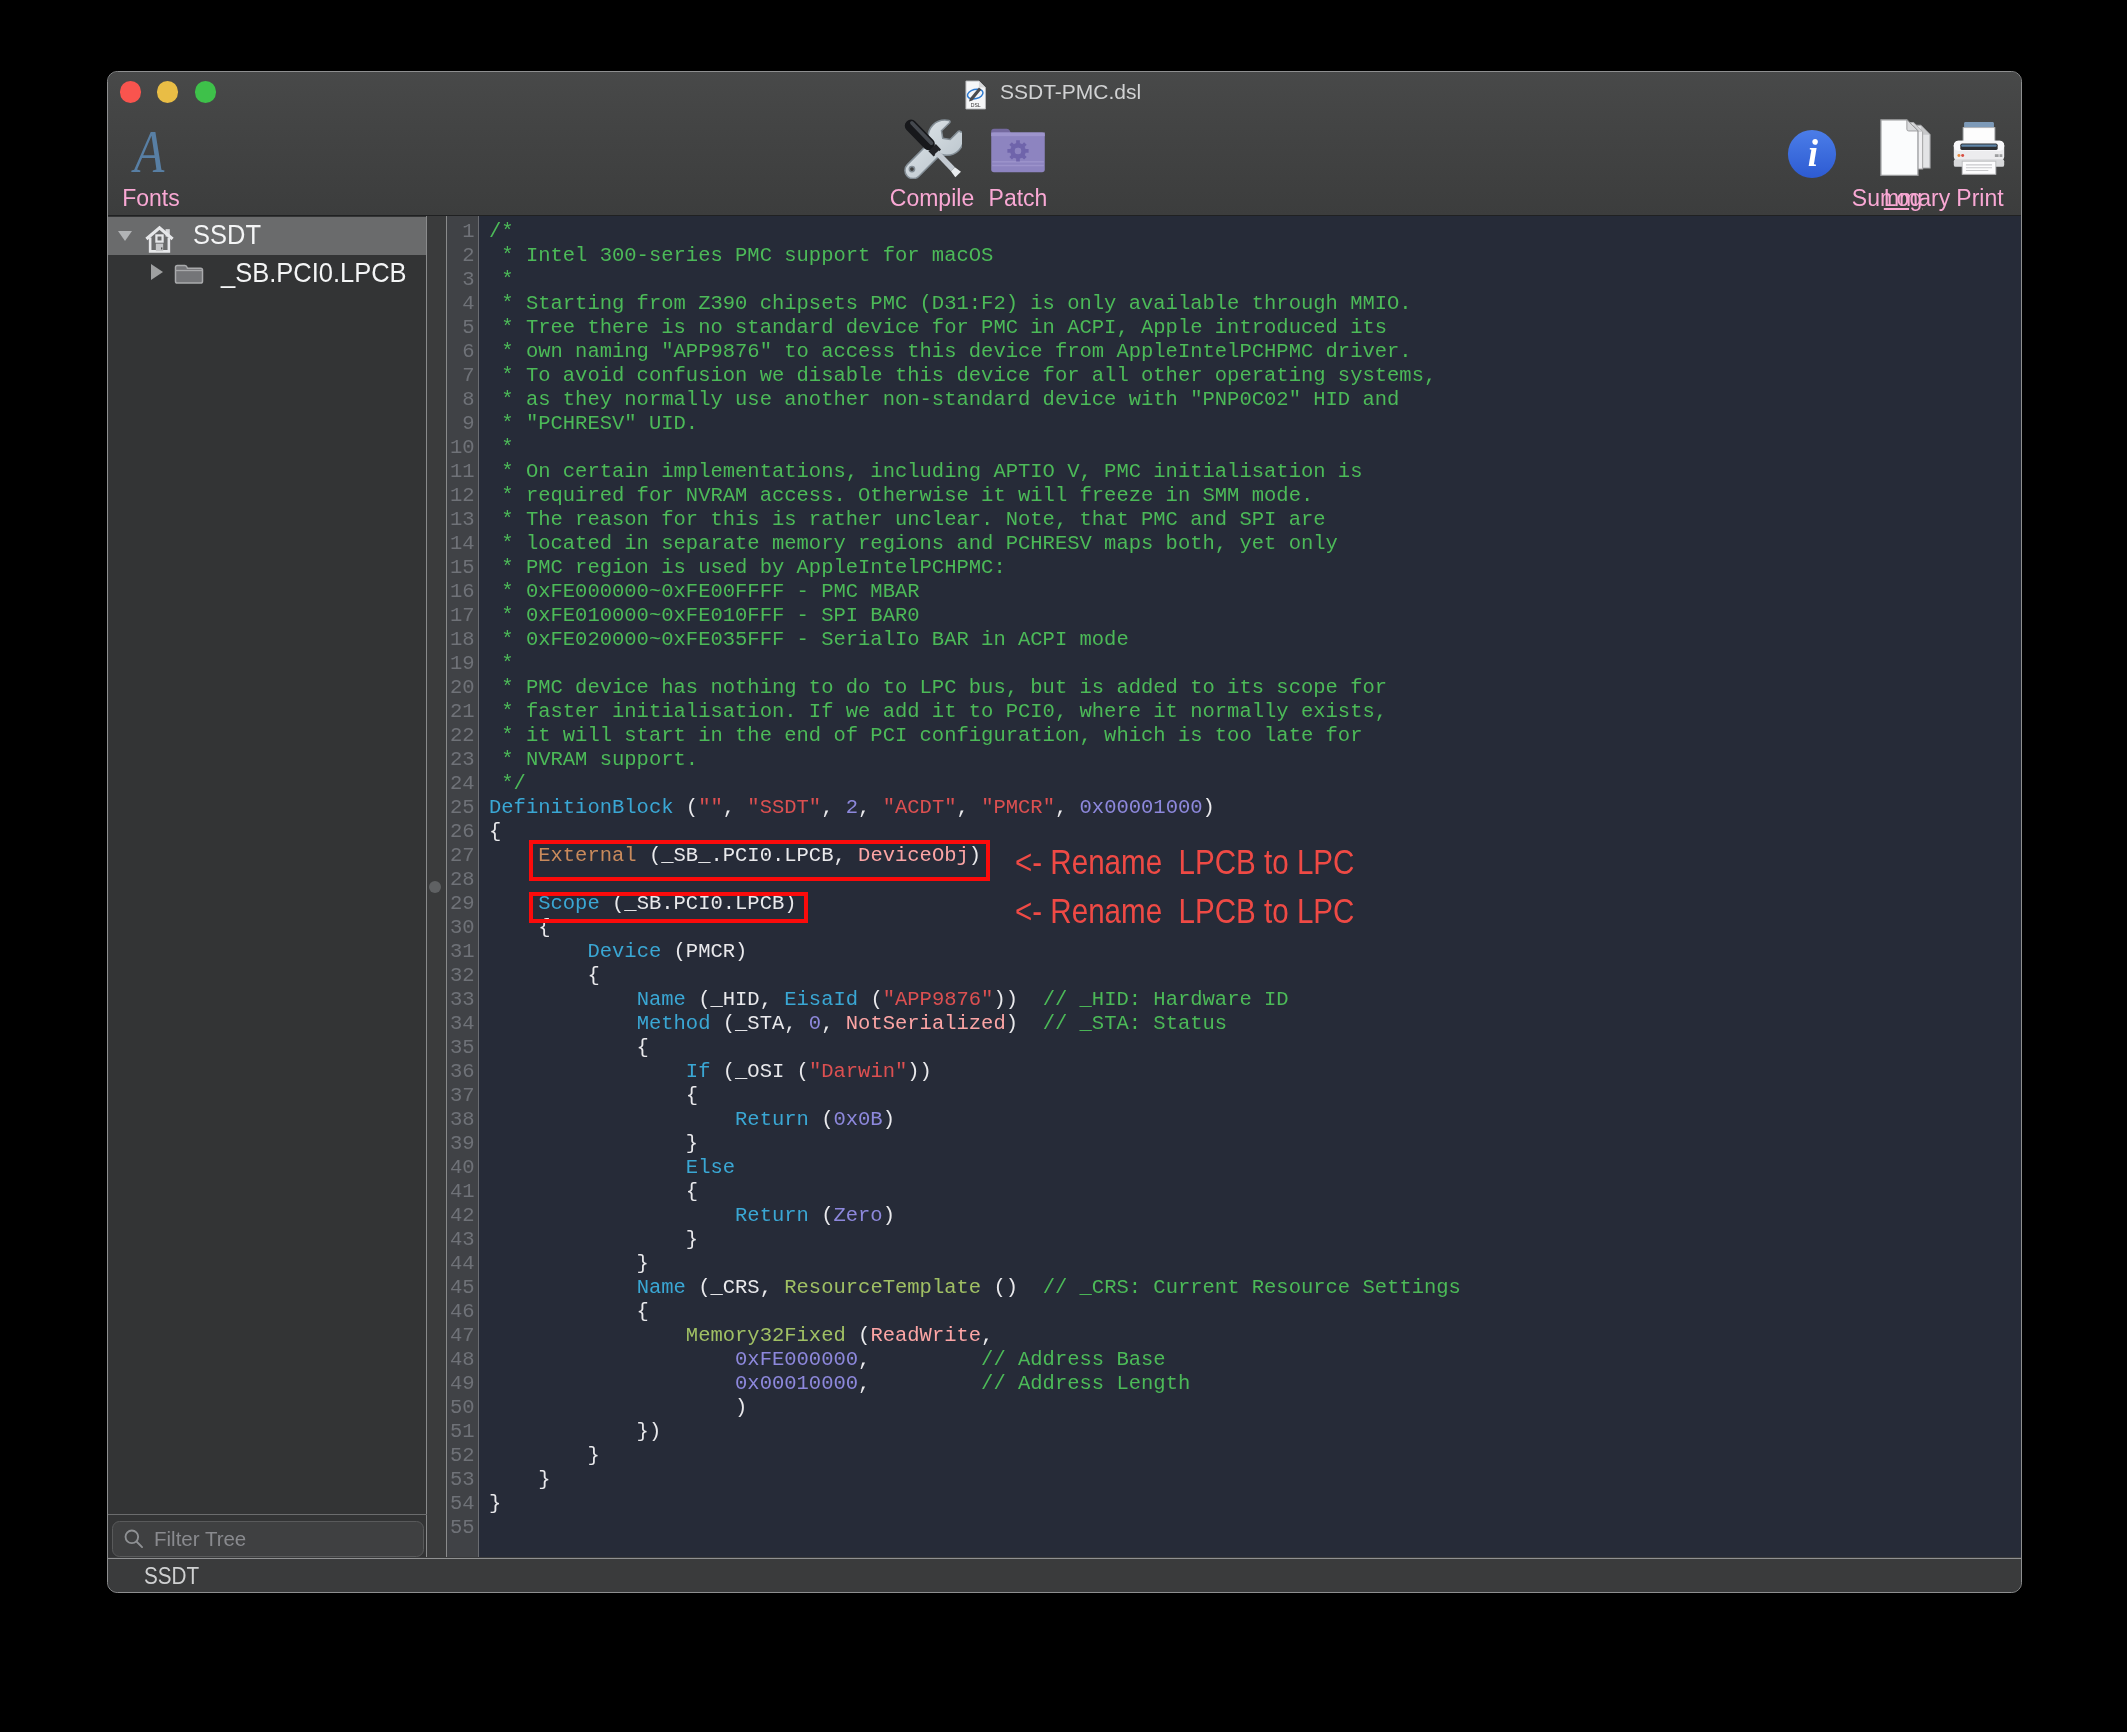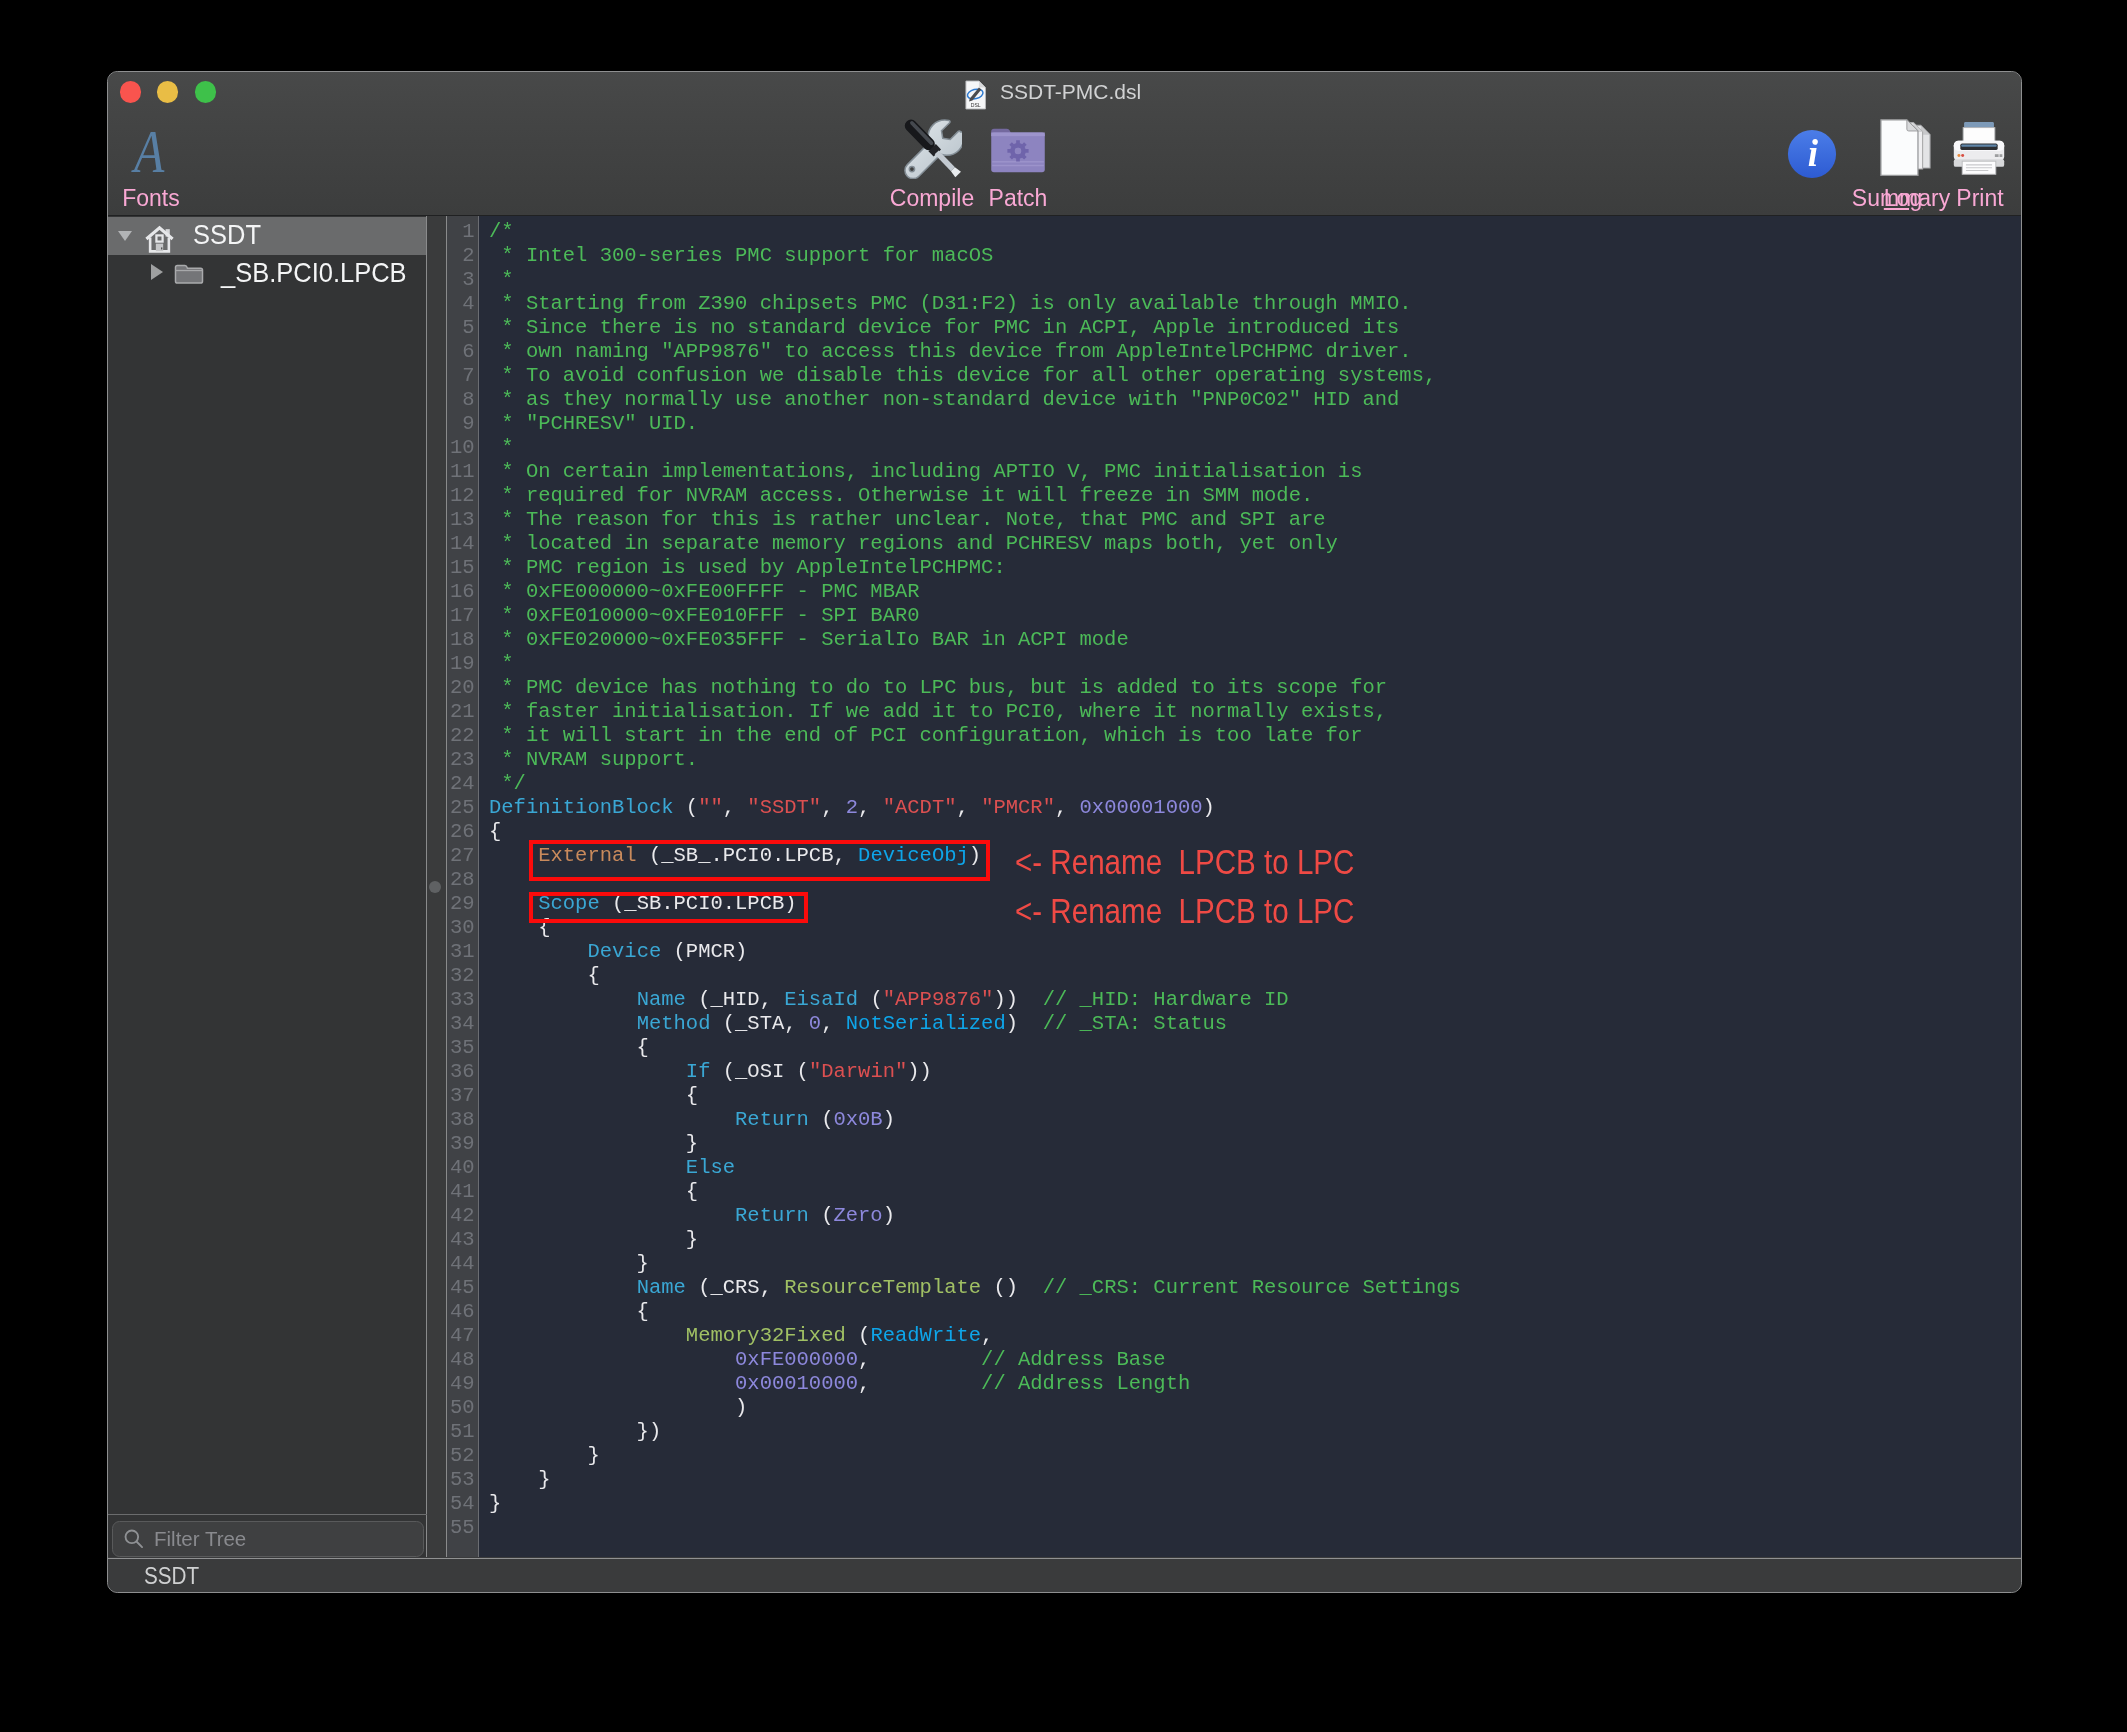--- a/index.html
+++ b/index.html
@@ -15,21 +15,21 @@
 .tree{color:#f4f5f6;font-size:28px;white-space:nowrap;transform:scaleX(0.91);transform-origin:0 50%;}
 #gap{left:319px;top:144px;width:19.6px;height:1341px;background:#3a3b3c;}
 #dot{left:321px;top:809px;width:12px;height:12px;border-radius:50%;background:#5f6163;}
 #codewrap{left:338px;top:144px;width:1576px;height:1341px;background:#262b38;border-left:1.9px solid #8a8b8c;overflow:hidden;}
 #gutter{left:0;top:0;width:32px;height:1341px;background:#404246;border-right:1.4px solid #6b6d72;}
 pre{margin:0;font-family:"Liberation Mono",monospace;font-size:20.5px;line-height:24px;}
 #nums{left:0;top:3.5px;width:27.5px;text-align:right;color:#6f7278;}
 #code{left:42px;top:3.5px;color:#e9e9ec;}
 #code i{font-style:normal;}
 i.c{color:#4cba58;} i.k{color:#3aa7d4;} i.e{color:#c98a5c;} i.s{color:#dc5051;}
-i.n{color:#8d88dc;} i.t{color:#0ea5e9;} i.m{color:#a0c064;}
+i.n{color:#8d88dc;} i.t{color:#fca5a5;} i.m{color:#a0c064;}
 .redbox{border:4.2px solid #fb0b0b;}
 .anno{color:#ef4a45;font-size:35px;white-space:nowrap;line-height:35px;transform:scaleX(0.845);transform-origin:0 50%;}
 #filterbox{left:3.7px;top:1449px;width:312px;height:36px;background:#3f4041;border:0.9px solid #595a5b;border-radius:7.5px;}
 #statusbar{left:0;top:1486px;width:1915px;height:36px;background:#3a3b3c;border-top:1.9px solid #909192;}
 </style></head><body>
 <div id="win">
   <div id="toolbar" class="abs"></div>
   <div class="abs light" style="left:12px;background:#f9544e;"></div>
   <div class="abs light" style="left:49px;background:#e9bd45;"></div>
   <div class="abs light" style="left:87px;background:#3ec14a;"></div>
@@ -206,21 +206,21 @@
 50
 51
 52
 53
 54
 55</pre>
     <pre id="code" class="abs"><i class="c">/*</i>
 <i class="c"> * Intel 300-series PMC support for macOS</i>
 <i class="c"> *</i>
 <i class="c"> * Starting from Z390 chipsets PMC (D31:F2) is only available through MMIO.</i>
-<i class="c"> * Since there is no standard device for PMC in ACPI, Apple introduced its</i>
+<i class="c"> * Tree there is no standard device for PMC in ACPI, Apple introduced its</i>
 <i class="c"> * own naming "APP9876" to access this device from AppleIntelPCHPMC driver.</i>
 <i class="c"> * To avoid confusion we disable this device for all other operating systems,</i>
 <i class="c"> * as they normally use another non-standard device with "PNP0C02" HID and</i>
 <i class="c"> * "PCHRESV" UID.</i>
 <i class="c"> *</i>
 <i class="c"> * On certain implementations, including APTIO V, PMC initialisation is</i>
 <i class="c"> * required for NVRAM access. Otherwise it will freeze in SMM mode.</i>
 <i class="c"> * The reason for this is rather unclear. Note, that PMC and SPI are</i>
 <i class="c"> * located in separate memory regions and PCHRESV maps both, yet only</i>
 <i class="c"> * PMC region is used by AppleIntelPCHPMC:</i>

